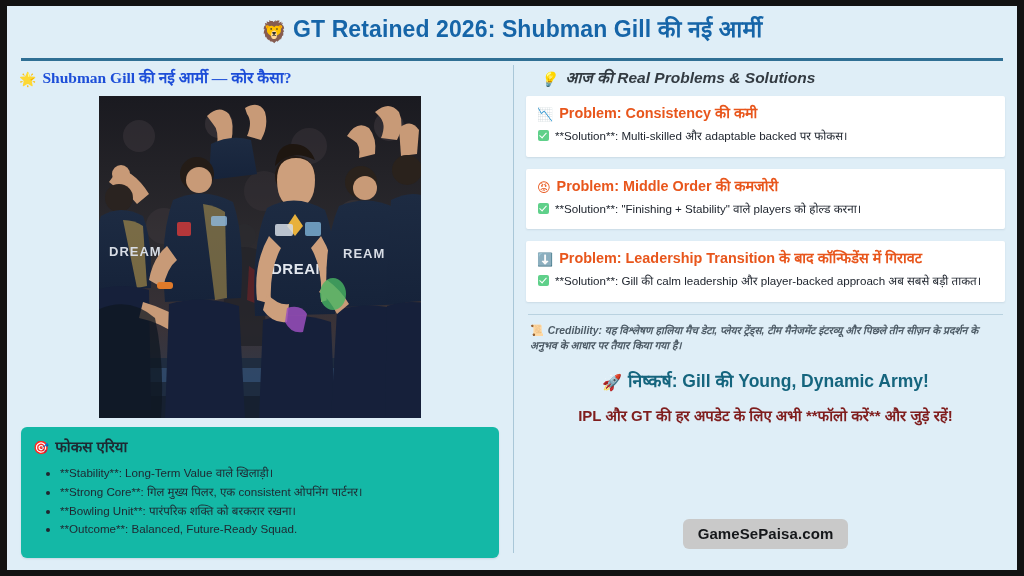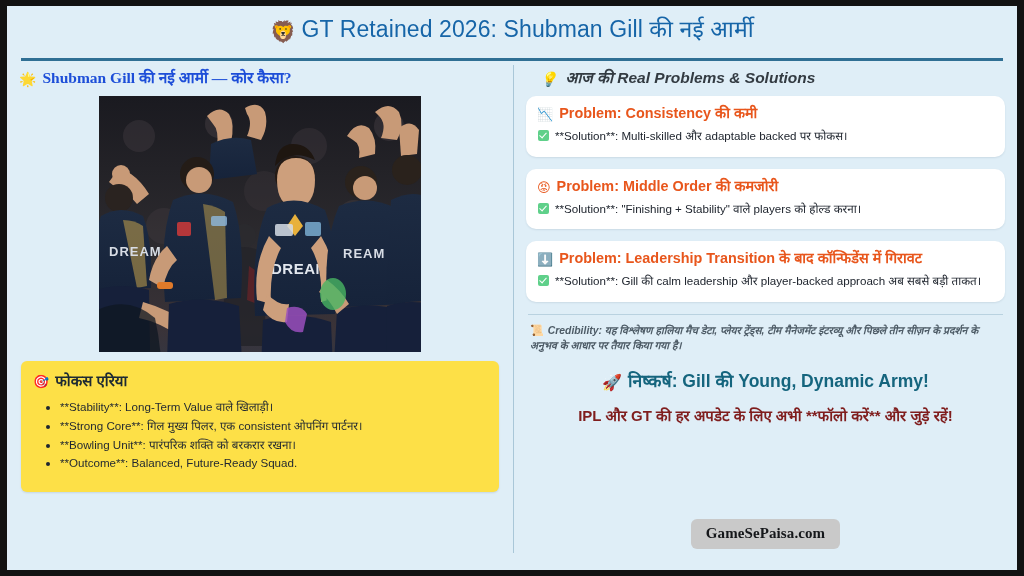--- a/index.html
+++ b/index.html
@@ -27,21 +27,21 @@
     overflow: hidden;
   }
 
   
   .title-bar {
     padding: 10px 0 8px 0;
     text-align: center;
   }
   .title-text {
     font-size: 23px;
-    font-weight: normal;
+    font-weight: bold;
     color: #1665a8;
     letter-spacing: 0.1px;
     line-height: 1.15;
     text-align: center;
   }
   .title-icon {
     font-size: 21px;
     vertical-align: -2px;
     margin-right: 5px;
   }
@@ -99,32 +99,32 @@
   }
   .sec-head-right .sec-icon {
     font-size: 14px;
     margin-right: 8px;
     vertical-align: -1px;
   }
 
   
   .photo-wrap {
     width: 322px;
-    height: 256px;
+    height: 322px;
     margin: 4px auto;
     position: relative;
     overflow: hidden;
     background: #f9a8d4;
   }
   .photo-svg { display: block; width: 322px; height: 322px; }
 
   
   .focus-card {
     margin: 9px 4px 0 4px;
-    background: #fde047;
+    background: #14b8a6;
     border-radius: 6px;
     padding: 9px 12px 11px 12px;
     box-shadow: 0 1px 2px rgba(20,50,80,0.12);
   }
   .focus-title {
     font-size: 15px;
     font-weight: bold;
     color: #1d2a33;
     margin-bottom: 4px;
   }
@@ -136,21 +136,21 @@
   }
   .focus-list li {
     font-size: 11.6px;
     color: #1f2630;
     line-height: 1.62;
   }
 
   
   .problem-card {
     background: #ffffff;
-    border-radius: 10px;
+    border-radius: 2px;
     padding: 8px 12px 12px 11px;
     margin-bottom: 12px;
     box-shadow: 0 1px 2px rgba(20,50,80,0.10);
   }
   .problem-title {
     font-size: 14.4px;
     font-weight: bold;
     color: #e8561c;
     line-height: 1.25;
     margin-bottom: 4px;
@@ -224,21 +224,20 @@
     line-height: 1.4;
   }
 
   
   .footer-badge-wrap {
     position: absolute;
     left: 0;
     right: 0;
     bottom: 14px;
     text-align: center;
-    font-family: Liberation Serif, serif;
   }
   .footer-badge {
     display: inline-block;
     background: #c9c9c9;
     color: #15171a;
     font-size: 15px;
     font-weight: bold;
     padding: 6px 15px 7px 15px;
     border-radius: 6px;
     letter-spacing: 0.1px;

